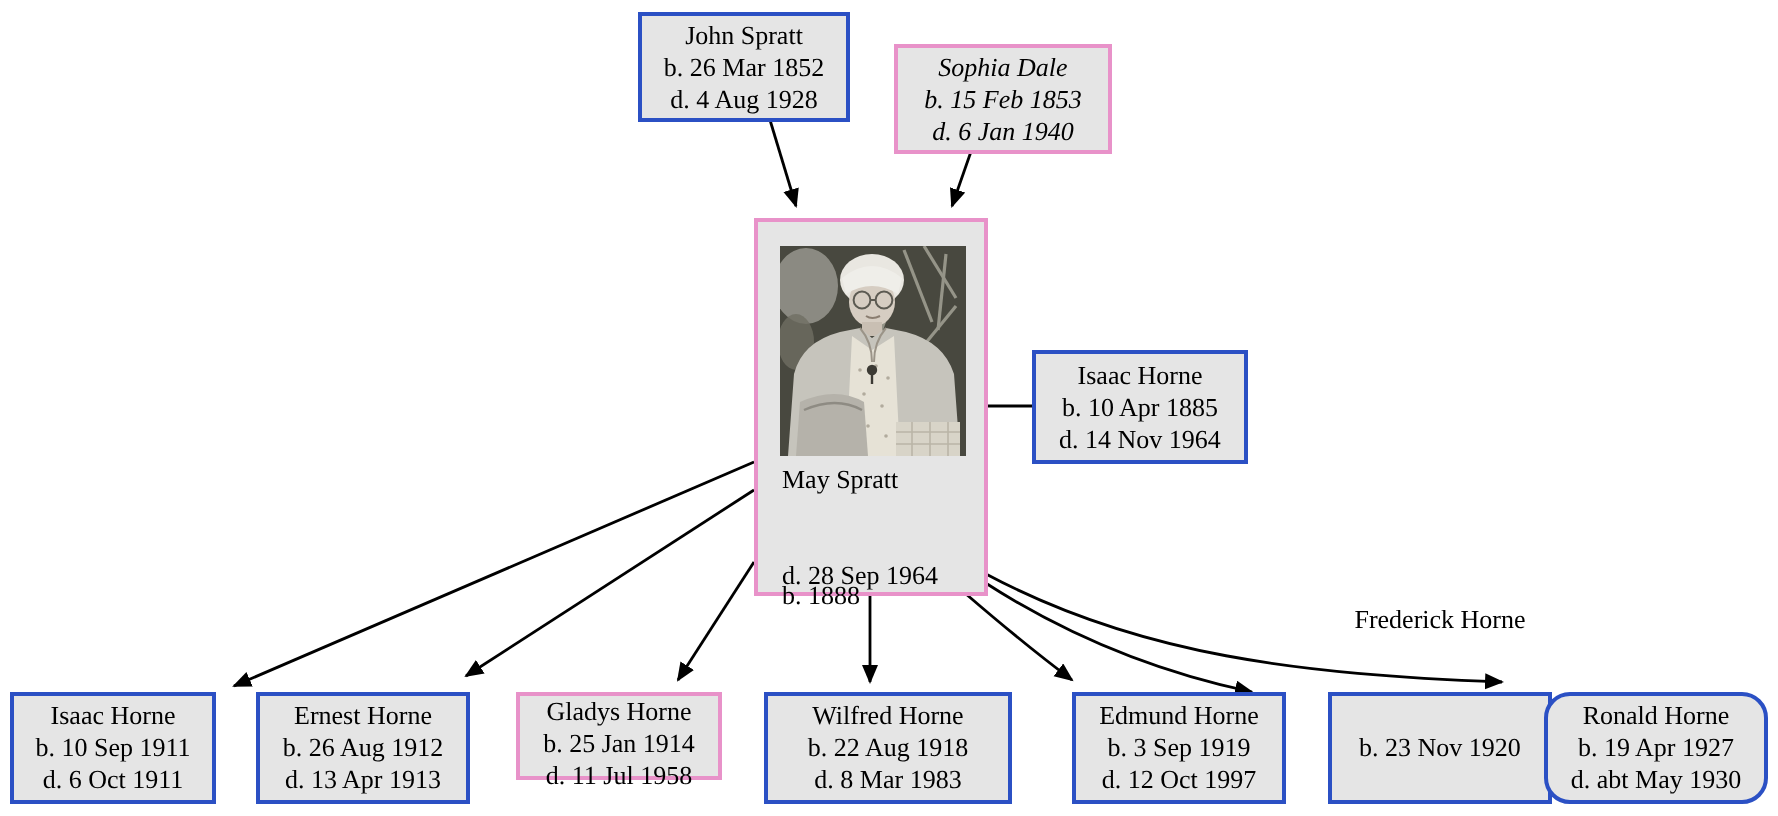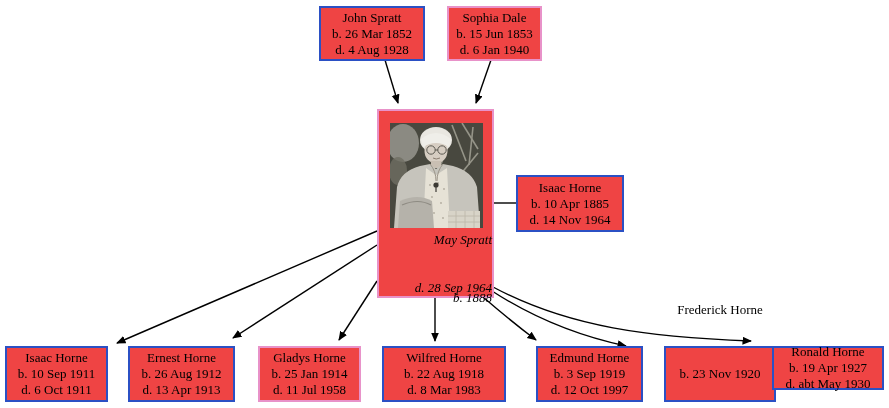--- a/index.html
+++ b/index.html
@@ -8,41 +8,41 @@
     width: 889px;
     height: 408px;
     background: #ffffff;
     font-family: "Liberation Serif", "DejaVu Serif", serif;
     color: #000000;
     overflow: hidden;
   }
   .person-box {
     position: absolute;
     box-sizing: border-box;
-    background: #ef4444;
+    background: #e5e5e5;
     border: 2px solid #2b50c4;
     display: flex;
     flex-direction: column;
     align-items: center;
     justify-content: center;
     text-align: center;
     font-size: 13px;
     line-height: 16px;
     z-index: 2;
   }
   .person-box.male   { border-color: var(--male-border, #2b50c4); }
   .person-box.female { border-color: var(--female-border, #e892c9); }
   .person-box div { white-space: nowrap; }
 
   
   #subject-box {
     justify-content: flex-start;
     align-items: stretch;
   }
-  #subject-box .line { position: absolute; left: 0; width: 100%; text-align: right; font-style: italic; }
+  #subject-box .line { position: absolute; left: 12px; width: 100%; text-align: left; }
   #subject-photo {
     position: absolute;
     left: 11px; top: 12px;
     width: 93px; height: 105px;
   }
   #subject-name  { top: 121px; }
   #subject-birth { top: 147px; margin-top: 32px; }
   #subject-death { top: 169px; }
 
   #arrows {
@@ -80,23 +80,23 @@
     <path class="link" d="M 492,291 C 540,322 588,338 626,346" marker-end="url(#ah)"></path>
     <path class="link" d="M 493,287 C 570,328 650,337 751,341" marker-end="url(#ah)"></path>
   </svg>
 
   <div class="person-box male" style="left:319px; top:6px; width:106px; height:55px;">
     <div>John Spratt</div>
     <div>b. 26 Mar 1852</div>
     <div>d. 4 Aug 1928</div>
   </div>
 
-  <div class="person-box female" style="left:447px; top:6px; width:95px; height:55px;">
+  <div class="person-box female" style="left:447px; top:22px; width:109px; height:55px;font-style:italic;">
     <div>Sophia Dale</div>
-    <div>b. 15 Jun 1853</div>
+    <div>b. 15 Feb 1853</div>
     <div>d. 6 Jan 1940</div>
   </div>
 
   <div class="person-box female" id="subject-box" style="left:377px; top:109px; width:117px; height:189px;">
     <svg id="subject-photo" viewBox="0 0 93 105" preserveAspectRatio="none">
       <rect x="0" y="0" width="93" height="105" fill="#48483f"></rect>
       <ellipse cx="13" cy="20" rx="16" ry="19" fill="#98978e" opacity="0.85"></ellipse>
       <ellipse cx="8" cy="48" rx="9" ry="14" fill="#6f6e63" opacity="0.8"></ellipse>
       <g stroke="#a3a295" stroke-width="1.6" opacity="0.85">
         <line x1="62" y1="2" x2="76" y2="38"></line>
@@ -158,21 +158,21 @@
     <div>b. 10 Sep 1911</div>
     <div>d. 6 Oct 1911</div>
   </div>
 
   <div class="person-box male" style="left:128px; top:346px; width:107px; height:56px;">
     <div>Ernest Horne</div>
     <div>b. 26 Aug 1912</div>
     <div>d. 13 Apr 1913</div>
   </div>
 
-  <div class="person-box female" style="left:258px; top:346px; width:103px; height:56px;">
+  <div class="person-box female" style="left:258px; top:346px; width:103px; height:44px;justify-content:space-between;">
     <div>Gladys Horne</div>
     <div>b. 25 Jan 1914</div>
     <div>d. 11 Jul 1958</div>
   </div>
 
   <div class="person-box male" style="left:382px; top:346px; width:124px; height:56px;">
     <div>Wilfred Horne</div>
     <div>b. 22 Aug 1918</div>
     <div>d. 8 Mar 1983</div>
   </div>
@@ -182,19 +182,19 @@
     <div>b. 3 Sep 1919</div>
     <div>d. 12 Oct 1997</div>
   </div>
 
   <div class="person-box male" style="left:664px; top:346px; width:112px; height:56px;gap:48px;">
     <div>Frederick Horne</div>
     <div>b. 23 Nov 1920</div>
     <div>d. abt Nov 2006</div>
   </div>
 
-  <div class="person-box male" style="left:772px; top:346px; width:112px; height:44px;">
+  <div class="person-box male" style="left:772px; top:346px; width:112px; height:56px;border-radius:13px;">
     <div>Ronald Horne</div>
     <div>b. 19 Apr 1927</div>
     <div>d. abt May 1930</div>
   </div>
 
 </div>
 
 </body></html>

